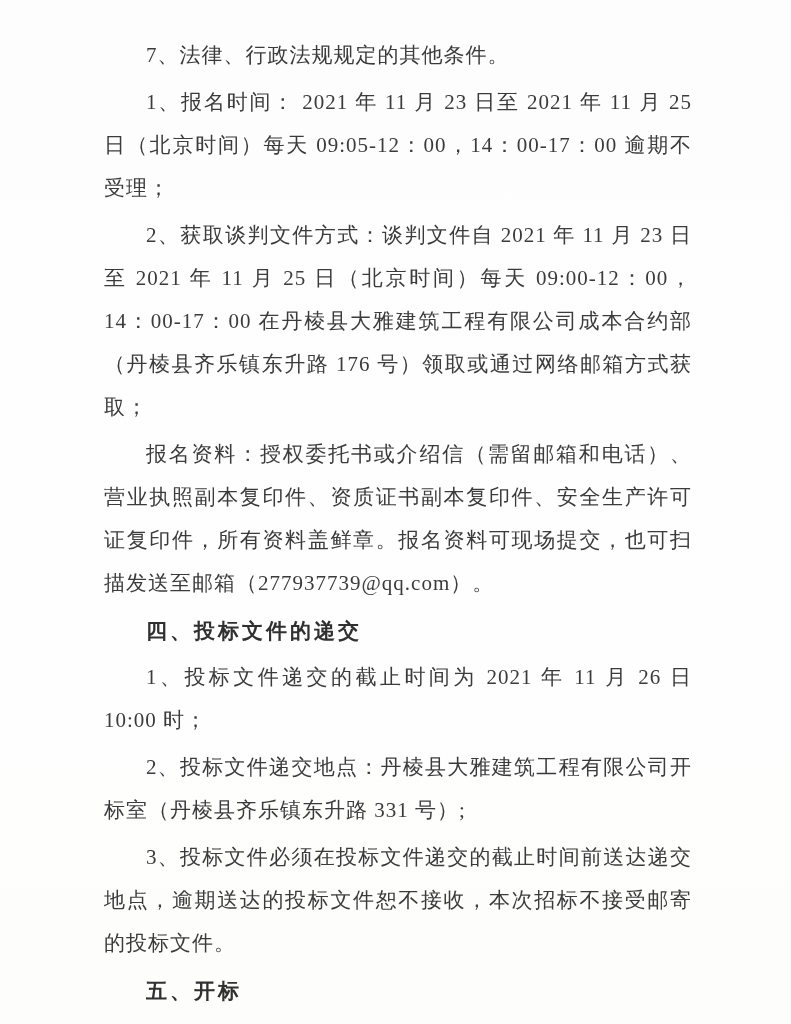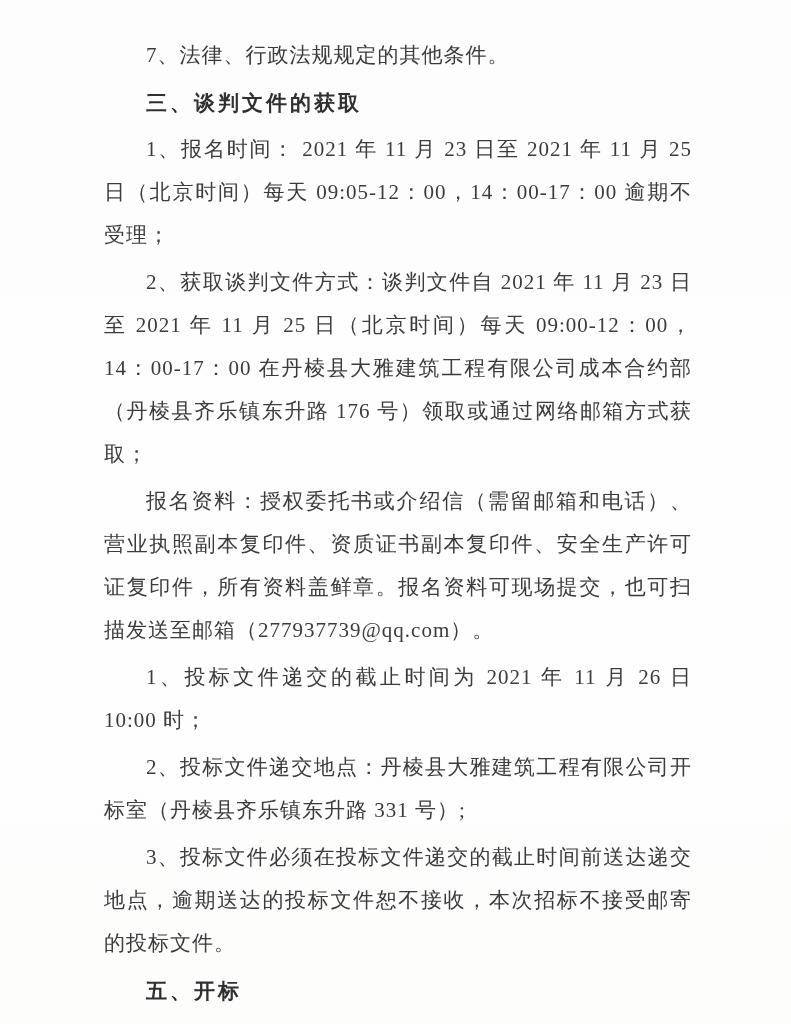--- a/index.html
+++ b/index.html
@@ -49,28 +49,28 @@
   }
 </style>
 </head>
 <body>
 
 <div class="scan-page">
   <div class="doc-content">
 
     <p>7、法律、行政法规规定的其他条件。</p>
 
-    <p class="heading">三、谈判文件的获取</p>
 
     <p>1、报名时间： 2021 年 11 月 23 日至 2021 年 11 月 25 日（北京时间）每天 09:05-12：00，14：00-17：00 逾期不受理；</p>
 
     <p><span>2、获取谈判文件方式：谈判文件自 2021 年 11 月 23 日至 2021 年 11 月 25 日（北京时间）每天 09:00-12：00，14：00-17：00 在</span><span class="u">丹棱县大雅建筑工程有限公司成本合约部</span><span>（丹棱县齐乐镇东升路 176 号）领取或通过网络邮箱方式获取；</span></p>
 
     <p>报名资料：授权委托书或介绍信（需留邮箱和电话）、营业执照副本复印件、资质证书副本复印件、安全生产许可证复印件，所有资料盖鲜章。报名资料可现场提交，也可扫描发送至邮箱（277937739@qq.com）。</p>
 
+    <p class="heading">四、投标文件的递交</p>
 
     <p>1、投标文件递交的截止时间为 2021 年 11 月 26 日 10:00 时；</p>
 
     <p>2、投标文件递交地点：丹棱县大雅建筑工程有限公司开标室（丹棱县齐乐镇东升路 331 号）;</p>
 
     <p>3、投标文件必须在投标文件递交的截止时间前送达递交地点，逾期送达的投标文件恕不接收，本次招标不接受邮寄的投标文件。</p>
 
     <p class="heading">五、开标</p>
 
   </div>

